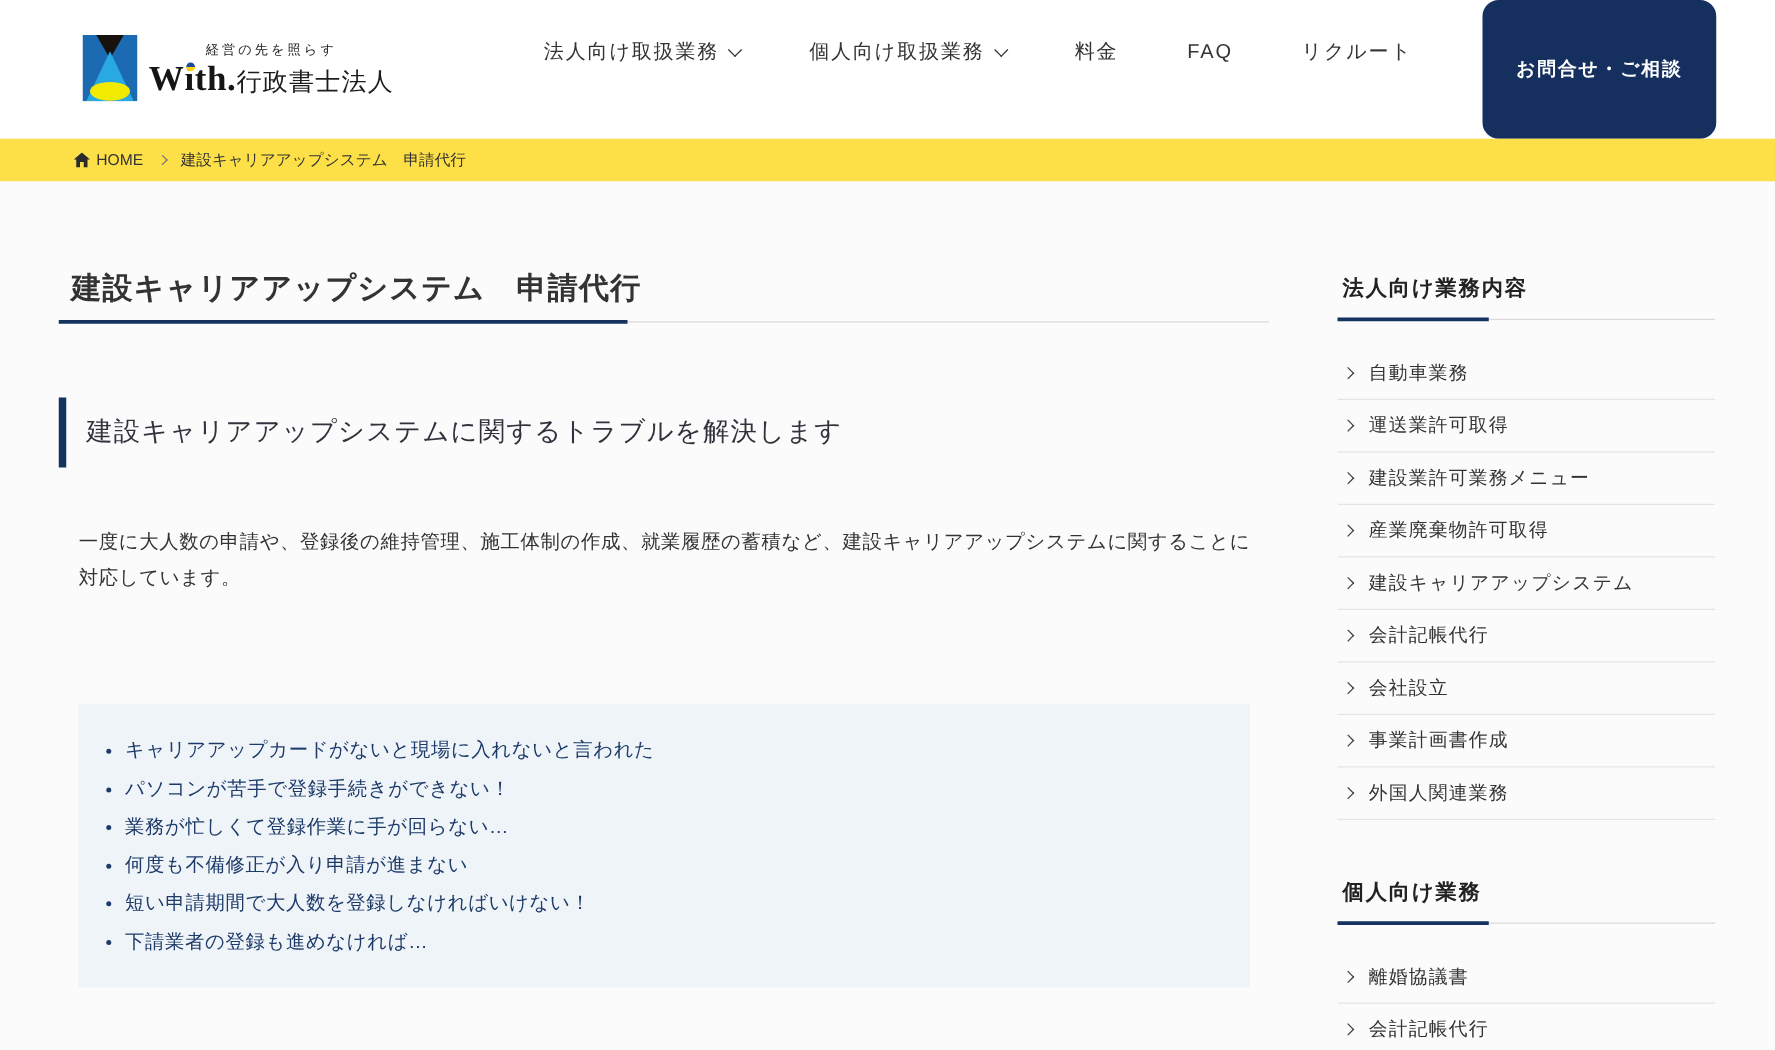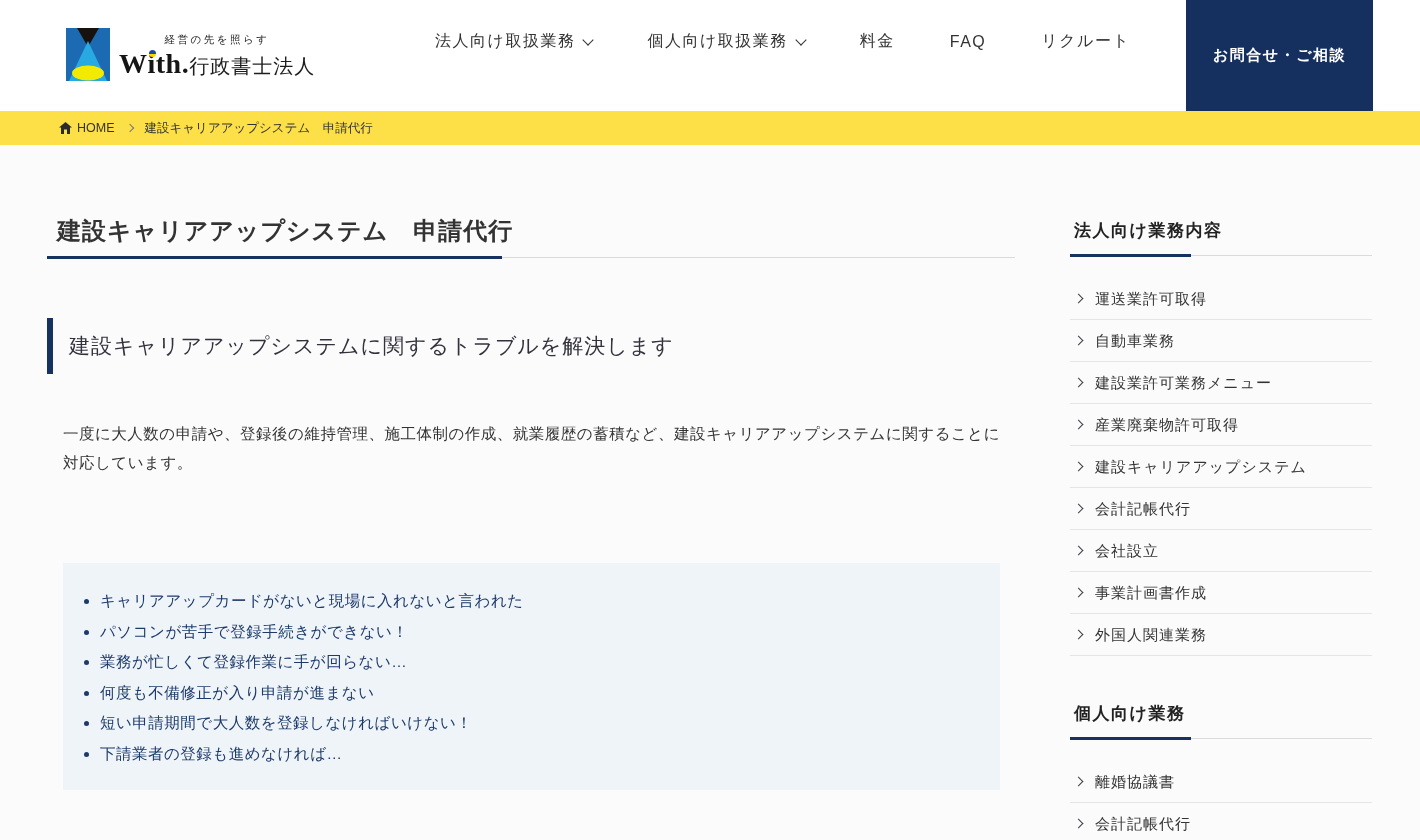--- a/index.html
+++ b/index.html
@@ -47,21 +47,21 @@
   }
   .chev-down {
     width:8px; height:8px; margin-top:-4px;
     border-right:1.6px solid #333; border-bottom:1.6px solid #333;
     transform:rotate(45deg);
   }
   .contact-btn {
     position:absolute; left:1186px; top:0; width:187px; height:111px;
     background:#15305f; color:#fff;
     display:flex; align-items:center; justify-content:center;
-    font-size:15px; font-weight:bold; letter-spacing:1.5px; cursor:pointer;
+    font-size:15px; font-weight:bold; letter-spacing:1.5px; cursor:pointer;border-radius:13px;
   }
 
   
   .breadcrumb {
     position:absolute; top:111px; left:0; right:0; height:34px;
     background:#fde047;
     display:flex; align-items:center; gap:10px;
     padding-left:59px; font-size:12.5px; color:#333;
   }
   .bc-home { display:flex; align-items:center; gap:5px; cursor:pointer; }
@@ -209,25 +209,25 @@
   </ul>
 </div>
 
 <div class="sidebar">
 
   <div class="sb-section">
     <h2 class="sb-title">法人向け業務内容</h2>
     <ul class="sb-list">
       <li class="sb-item">
         <span class="item-chev"></span>
+        <span>自動車業務</span>
+      </li>
+      <li class="sb-item">
+        <span class="item-chev"></span>
         <span>運送業許可取得</span>
-      </li>
-      <li class="sb-item">
-        <span class="item-chev"></span>
-        <span>自動車業務</span>
       </li>
       <li class="sb-item">
         <span class="item-chev"></span>
         <span>建設業許可業務メニュー</span>
       </li>
       <li class="sb-item">
         <span class="item-chev"></span>
         <span>産業廃棄物許可取得</span>
       </li>
       <li class="sb-item">

